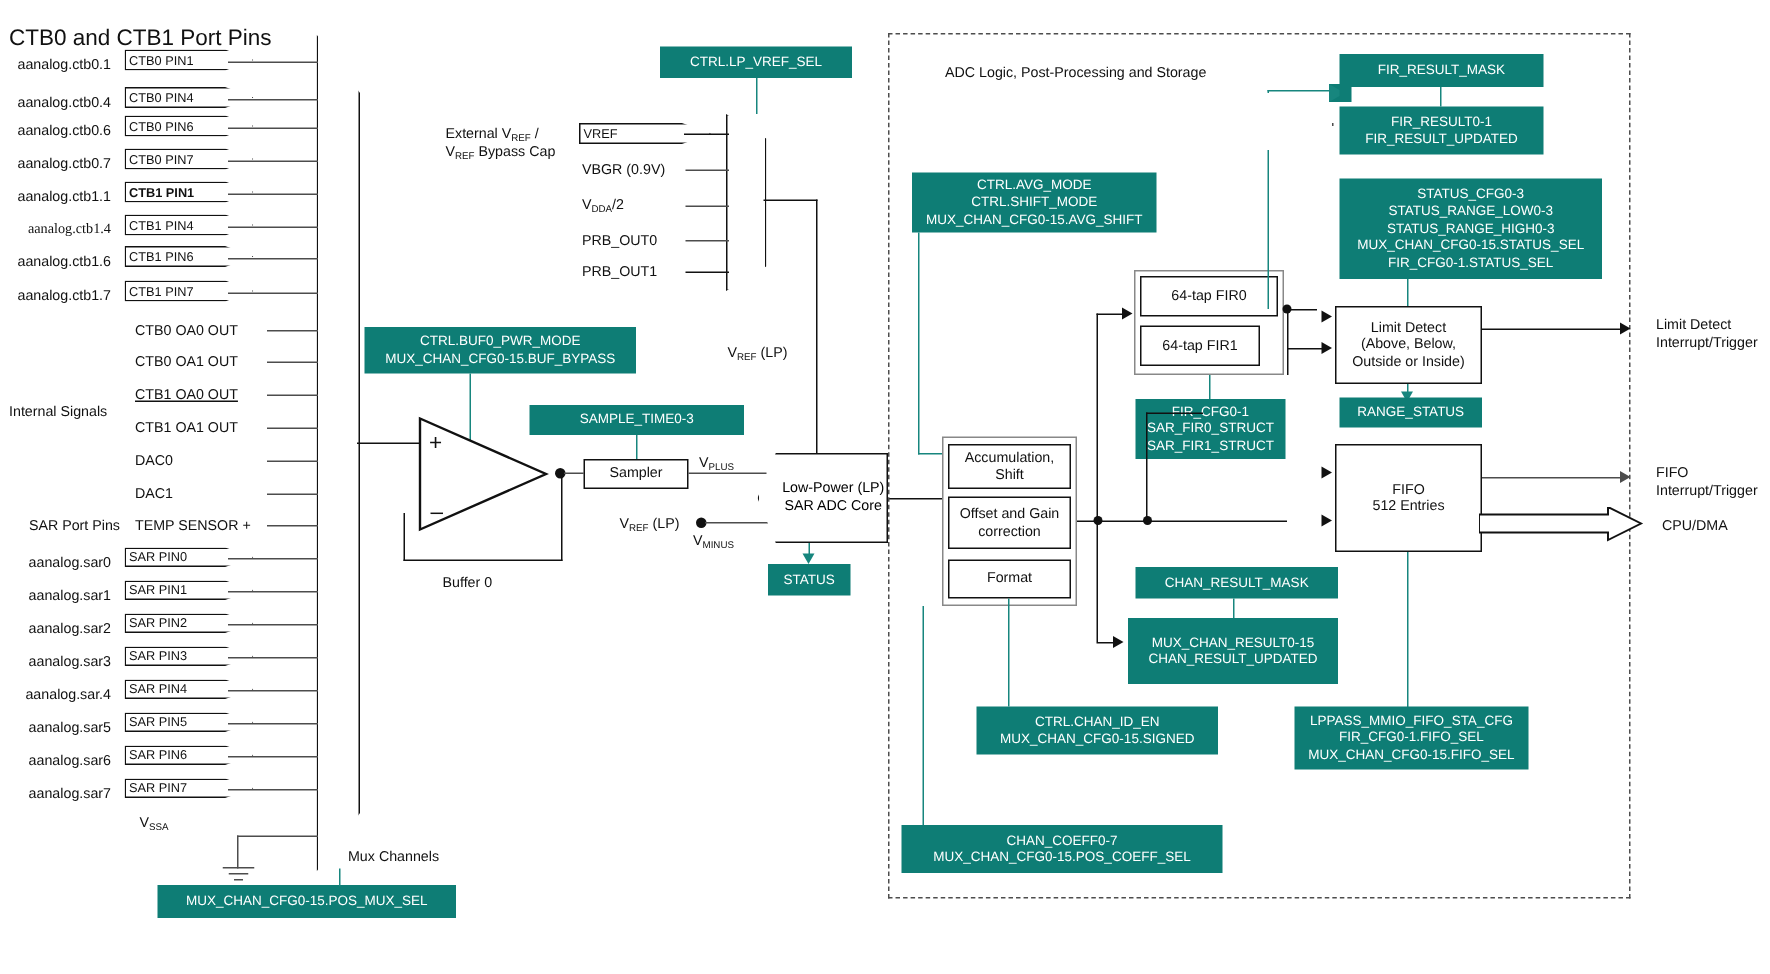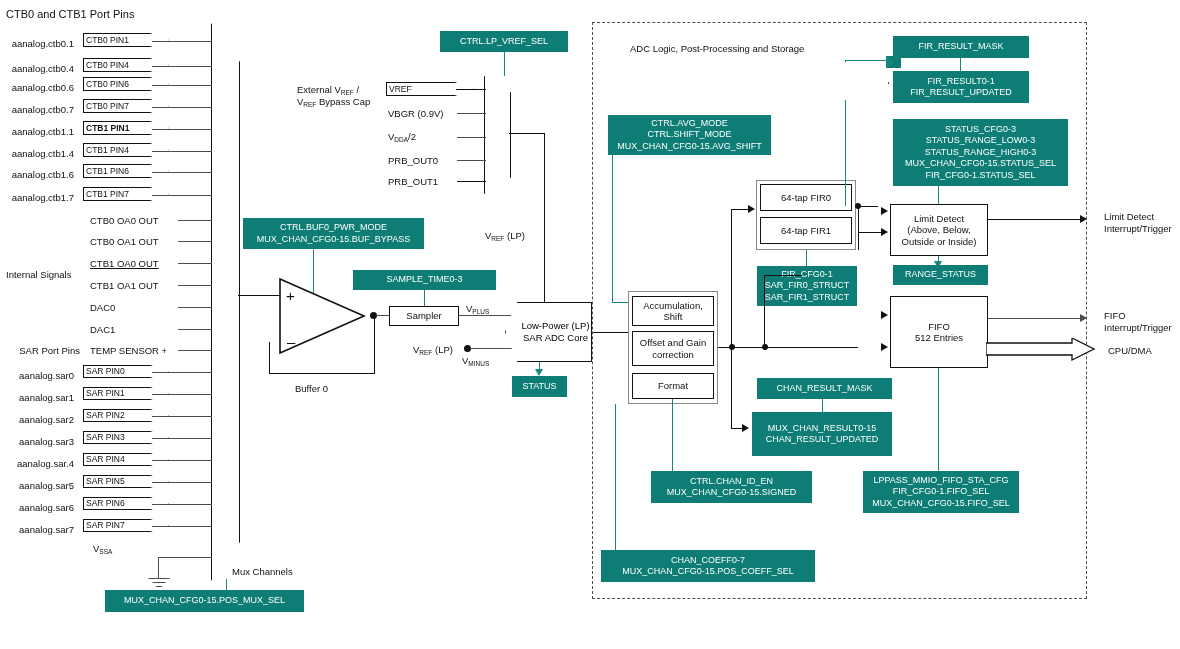--- a/index.html
+++ b/index.html
@@ -68,21 +68,21 @@
   
   .gnd span{position:absolute;background:#4d4d4d;height:1.4px;left:50%;transform:translateX(-50%);}
 
   .sub{font-size:6.5px;vertical-align:-2px;}
 </style>
 </head>
 <body>
 
 <div id="stage">
 
-  <div class="lbl" style="left:6px;top:9px;font-size:11px;">CTB0 and CTB1 Port Pins</div>
+  <div class="lbl" style="left:6px;top:20px;font-size:15px;">CTB0 and CTB1 Port Pins</div>
 
   <div class="muxTall" style="left:211px;top:23px;width:27px;height:556px;"></div>
   <div class="lbl" style="left:232px;top:566px;">Mux Channels</div>
 
   <div class="lbl r" style="left:0px;top:38px;width:74px;">aanalog.ctb0.1</div>
   <div class="pin" style="left:83px;top:33px;width:86px;height:14px;">CTB0 PIN1</div>
   <div class="hline" style="left:152px;top:41px;width:60px;"></div>
 
   <div class="lbl r" style="left:0px;top:63px;width:74px;">aanalog.ctb0.4</div>
   <div class="pin" style="left:83px;top:58px;width:86px;height:14px;">CTB0 PIN4</div>
@@ -93,21 +93,21 @@
   <div class="hline" style="left:152px;top:85px;width:60px;"></div>
 
   <div class="lbl r" style="left:0px;top:104px;width:74px;">aanalog.ctb0.7</div>
   <div class="pin" style="left:83px;top:99px;width:86px;height:14px;">CTB0 PIN7</div>
   <div class="hline" style="left:152px;top:107px;width:60px;"></div>
 
   <div class="lbl r" style="left:0px;top:126px;width:74px;">aanalog.ctb1.1</div>
   <div class="pin" style="left:83px;top:121px;width:86px;height:14px;font-weight:bold;">CTB1 PIN1</div>
   <div class="hline" style="left:152px;top:129px;width:60px;"></div>
 
-  <div class="lbl r" style="left:0px;top:148px;width:74px;">aanalog.ctb1.4</div>
+  <div class="lbl r" style="left:0px;top:148px;width:74px;font-family:Liberation Serif, serif;">aanalog.ctb1.4</div>
   <div class="pin" style="left:83px;top:143px;width:86px;height:14px;">CTB1 PIN4</div>
   <div class="hline" style="left:152px;top:151px;width:60px;"></div>
 
   <div class="lbl r" style="left:0px;top:169px;width:74px;">aanalog.ctb1.6</div>
   <div class="pin" style="left:83px;top:164px;width:86px;height:14px;">CTB1 PIN6</div>
   <div class="hline" style="left:152px;top:172px;width:60px;"></div>
 
   <div class="lbl r" style="left:0px;top:192px;width:74px;">aanalog.ctb1.7</div>
   <div class="pin" style="left:83px;top:187px;width:86px;height:14px;">CTB1 PIN7</div>
   <div class="hline" style="left:152px;top:195px;width:60px;"></div>
@@ -287,21 +287,21 @@
 
   <div class="wbox dbl" style="left:628px;top:291px;width:90px;height:113px;background:#fff;border:1.3px solid #888;"></div>
   <div class="wbox" style="left:632px;top:296px;width:82px;height:30px;">Accumulation, Shift</div>
   <div class="wbox" style="left:632px;top:331px;width:82px;height:35px;">
     <div style="padding:0 2px;">Offset and Gain<br>correction</div>
   </div>
   <div class="wbox" style="left:632px;top:373px;width:82px;height:26px;">Format</div>
 
   <div class="wbox dbl" style="left:756px;top:180px;width:100px;height:70px;border:1.3px solid #888;"></div>
   <div class="wbox" style="left:760px;top:184px;width:92px;height:27px;">64-tap FIR0</div>
-  <div class="wbox" style="left:760px;top:217px;width:92px;height:27px;">64-tap FIR1</div>
+  <div class="wbox" style="left:760px;top:217px;width:80px;height:27px;">64-tap FIR1</div>
 
   <div class="teal" style="left:757px;top:266px;width:100px;height:40px;">
     <div>
       <div>FIR_CFG0-1</div>
       <div>SAR_FIR0_STRUCT</div>
       <div>SAR_FIR1_STRUCT</div>
     </div>
   </div>
   <div class="tline" style="left:806px;top:250px;height:16px;"></div>
 

